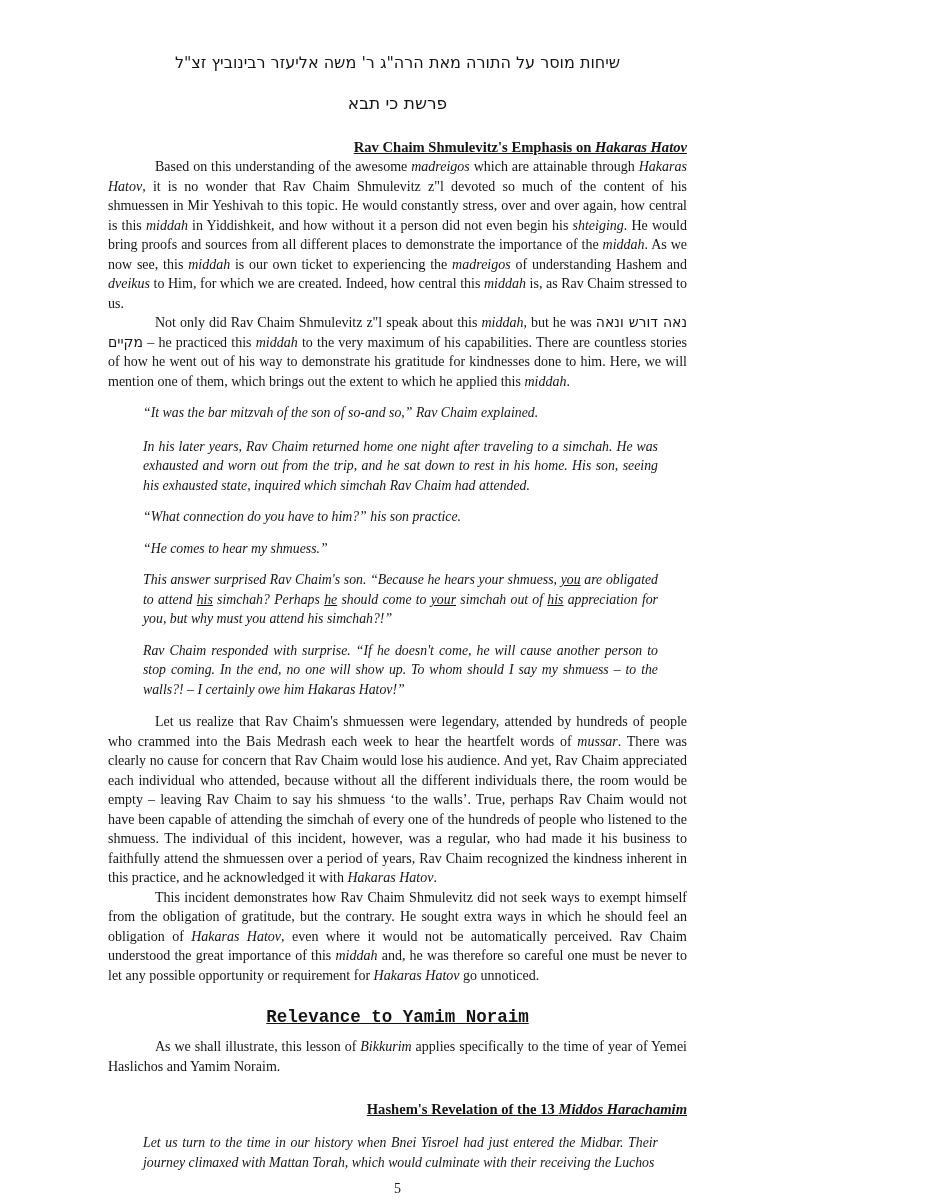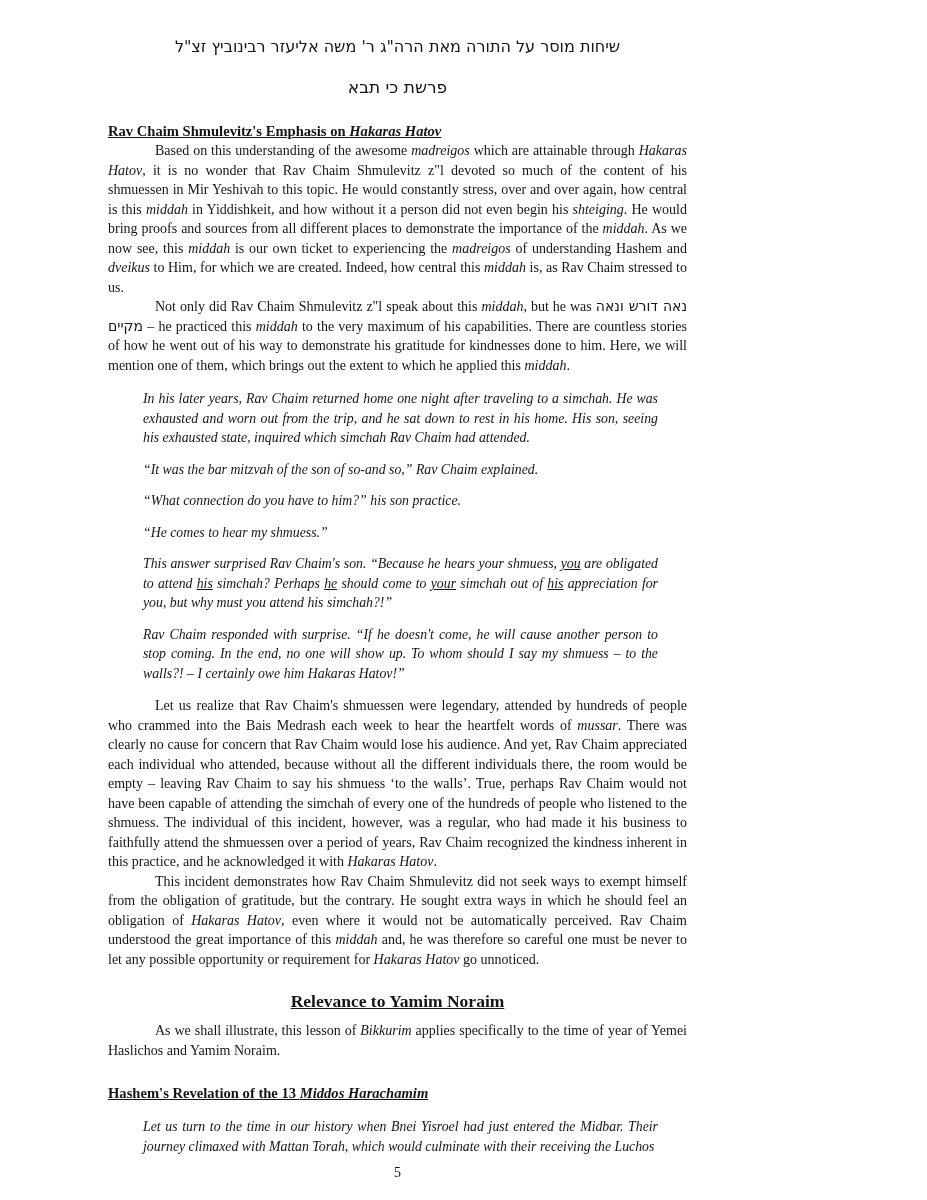--- a/index.html
+++ b/index.html
@@ -7,21 +7,21 @@
     padding: 0;
     background: #ffffff;
   }
   .page {
     position: relative;
     width: 795px;
     height: 1200px;
     box-sizing: border-box;
     background: #ffffff;
     color: #151515;
-    padding: 36px 108px 0 108px;
+    padding: 52px 108px 0 108px;
     font-family: "Liberation Serif", "DejaVu Serif", serif;
     overflow: hidden;
   }
   .hebrew {
     font-family: "DejaVu Serif", "DejaVu Sans", "Liberation Serif", serif;
     direction: rtl;
     unicode-bidi: embed;
   }
   .heb-title {
     text-align: center;
@@ -33,20 +33,21 @@
     font-size: 17px;
     line-height: 22px;
     margin-top: 19px;
   }
   .section-heading {
     font-size: 14.6px;
     font-weight: bold;
     text-decoration: underline;
     margin: 24px 0 0 0;
     line-height: 19px;
+    text-align: right;
   }
   .body-para {
     font-size: 14px;
     line-height: 19.5px;
     text-align: justify;
     text-indent: 47px;
     margin: 0;
   }
   .quote-para {
     font-size: 13.8px;
@@ -57,20 +58,21 @@
   }
   .quote-para.first { margin-top: 14px; }
   .quote-group-end { margin-bottom: 13px; }
   .center-heading {
     text-align: center;
     font-size: 17.5px;
     font-weight: bold;
     text-decoration: underline;
     margin: 21px 0 8px 0;
     line-height: 23px;
+    font-family: Liberation Mono, monospace;
   }
   .page-number {
     text-align: center;
     font-size: 14px;
     margin-top: 9px;
   }
 </style>
 </head>
 <body>
 
@@ -79,23 +81,23 @@
   <div class="heb-title hebrew" dir="rtl">שיחות מוסר על התורה מאת הרה"ג ר' משה אליעזר רבינוביץ זצ"ל</div>
 
   <div class="heb-parsha hebrew" dir="rtl">פרשת כי תבא</div>
 
   <h2 class="section-heading"><span>Rav Chaim Shmulevitz's Emphasis on </span><span style="font-style: italic;">Hakaras Hatov</span></h2>
 
   <p class="body-para"><span>Based on this understanding of the awesome </span><span style="font-style: italic;">madreigos</span><span> which are attainable through </span><span style="font-style: italic;">Hakaras Hatov</span><span>, it is no wonder that Rav Chaim Shmulevitz z"l devoted so much of the content of his shmuessen in Mir Yeshivah to this topic. He would constantly stress, over and over again, how central is this </span><span style="font-style: italic;">middah</span><span> in Yiddishkeit, and how without it a person did not even begin his </span><span style="font-style: italic;">shteiging</span><span>. He would bring proofs and sources from all different places to demonstrate the importance of the </span><span style="font-style: italic;">middah</span><span>. As we now see, this </span><span style="font-style: italic;">middah</span><span> is our own ticket to experiencing the </span><span style="font-style: italic;">madreigos</span><span> of understanding Hashem and </span><span style="font-style: italic;">dveikus</span><span> to Him, for which we are created. Indeed, how central this </span><span style="font-style: italic;">middah</span><span> is, as Rav Chaim stressed to us.</span></p>
 
   <p class="body-para"><span>Not only did Rav Chaim Shmulevitz z"l speak about this </span><span style="font-style: italic;">middah</span><span>, but he was </span><span class="hebrew" dir="rtl">נאה דורש ונאה מקיים</span><span> – he practiced this </span><span style="font-style: italic;">middah</span><span> to the very maximum of his capabilities. There are countless stories of how he went out of his way to demonstrate his gratitude for kindnesses done to him. Here, we will mention one of them, which brings out the extent to which he applied this </span><span style="font-style: italic;">middah</span><span>.</span></p>
 
+  <p class="quote-para"><span>“It was the bar mitzvah of the son of so-and so,” Rav Chaim explained.</span></p>
+
   <p class="quote-para first"><span>In his later years, Rav Chaim returned home one night after traveling to a simchah. He was exhausted and worn out from the trip, and he sat down to rest in his home. His son, seeing his exhausted state, inquired which simchah Rav Chaim had attended.</span></p>
-
-  <p class="quote-para"><span>“It was the bar mitzvah of the son of so-and so,” Rav Chaim explained.</span></p>
 
   <p class="quote-para"><span>“What connection do you have to him?” his son practice.</span></p>
 
   <p class="quote-para"><span>“He comes to hear my shmuess.”</span></p>
 
   <p class="quote-para"><span>This answer surprised Rav Chaim's son. “Because he hears your shmuess, </span><span style="text-decoration: underline;">you</span><span> are obligated to attend </span><span style="text-decoration: underline;">his</span><span> simchah? Perhaps </span><span style="text-decoration: underline;">he</span><span> should come to </span><span style="text-decoration: underline;">your</span><span> simchah out of </span><span style="text-decoration: underline;">his</span><span> appreciation for you, but why must you attend his simchah?!”</span></p>
 
   <p class="quote-para quote-group-end"><span>Rav Chaim responded with surprise. “If he doesn't come, he will cause another person to stop coming. In the end, no one will show up. To whom should I say my shmuess – to the walls?! – I certainly owe him Hakaras Hatov!”</span></p>
 
   <p class="body-para"><span>Let us realize that Rav Chaim's shmuessen were legendary, attended by hundreds of people who crammed into the Bais Medrash each week to hear the heartfelt words of </span><span style="font-style: italic;">mussar</span><span>. There was clearly no cause for concern that Rav Chaim would lose his audience. And yet, Rav Chaim appreciated each individual who attended, because without all the different individuals there, the room would be empty – leaving Rav Chaim to say his shmuess ‘to the walls’. True, perhaps Rav Chaim would not have been capable of attending the simchah of every one of the hundreds of people who listened to the shmuess. The individual of this incident, however, was a regular, who had made it his business to faithfully attend the shmuessen over a period of years, Rav Chaim recognized the kindness inherent in this practice, and he acknowledged it with </span><span style="font-style: italic;">Hakaras Hatov</span><span>.</span></p>

